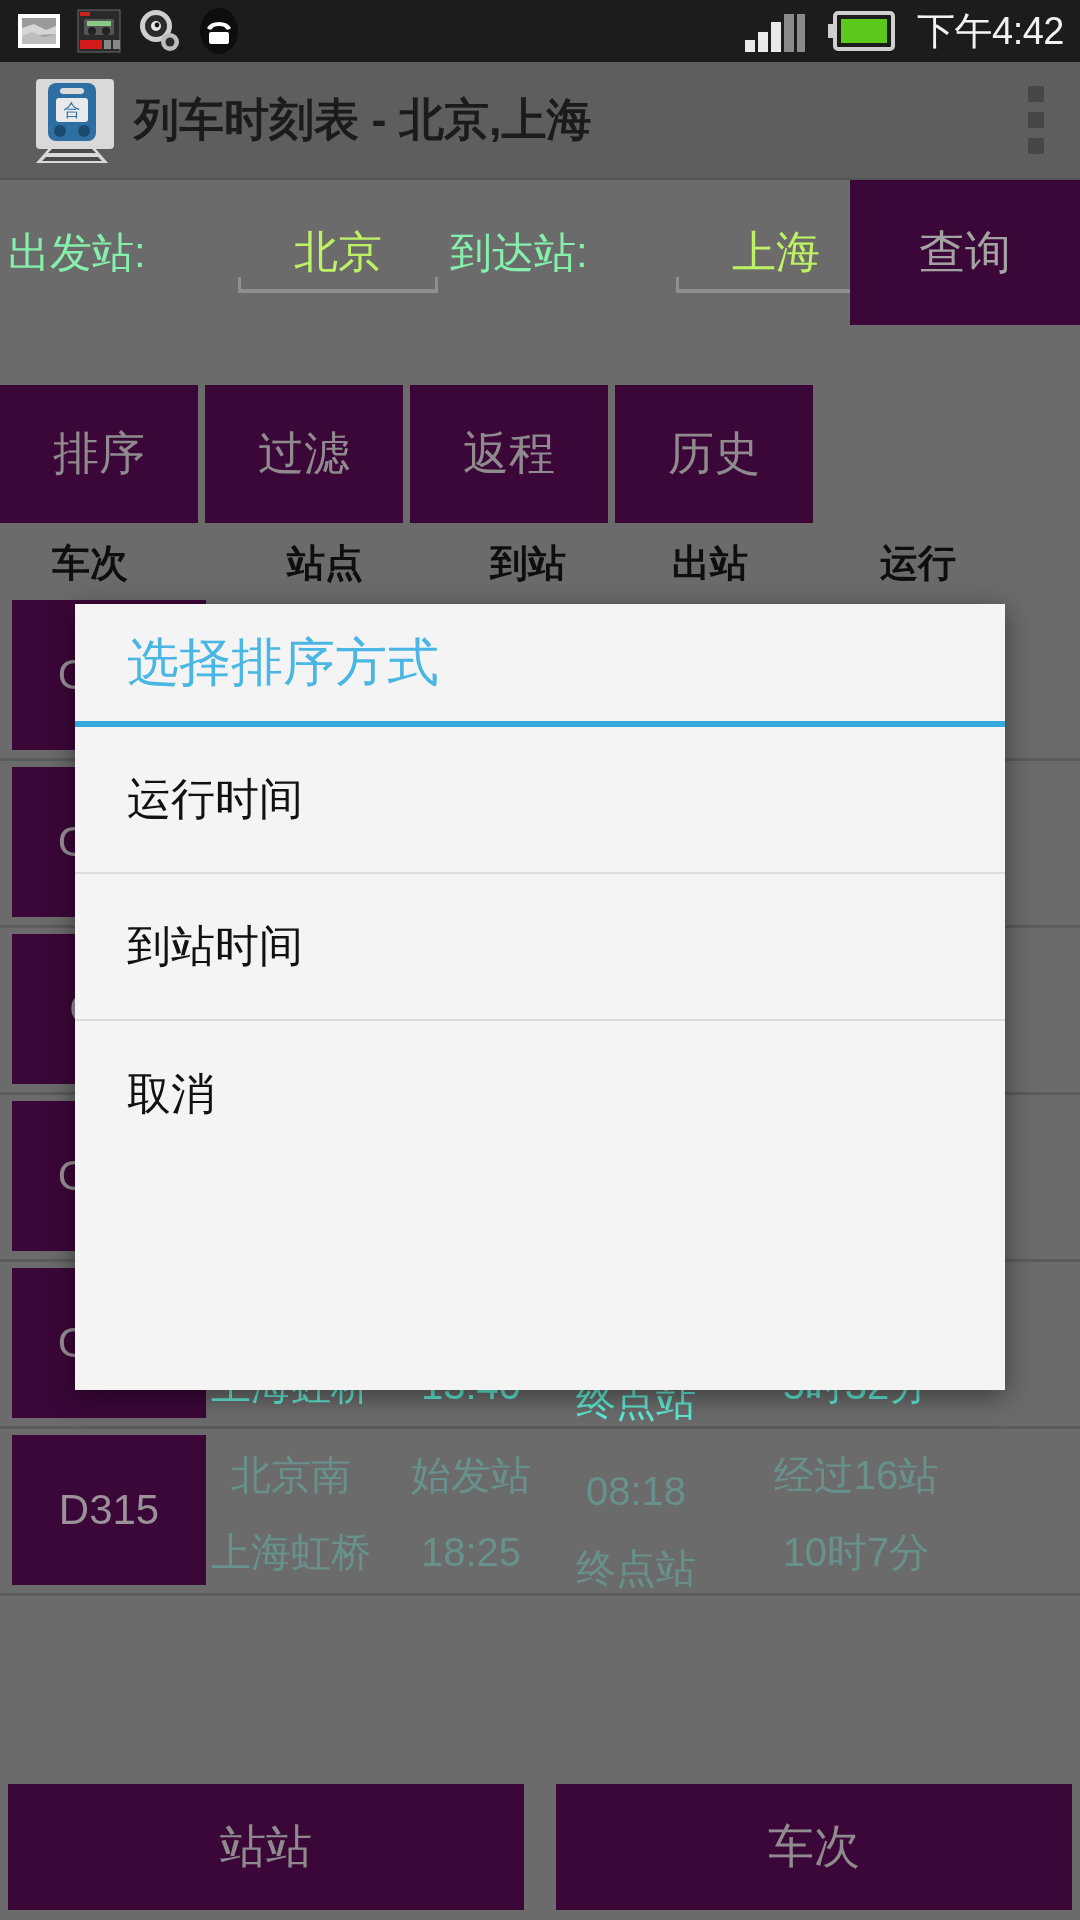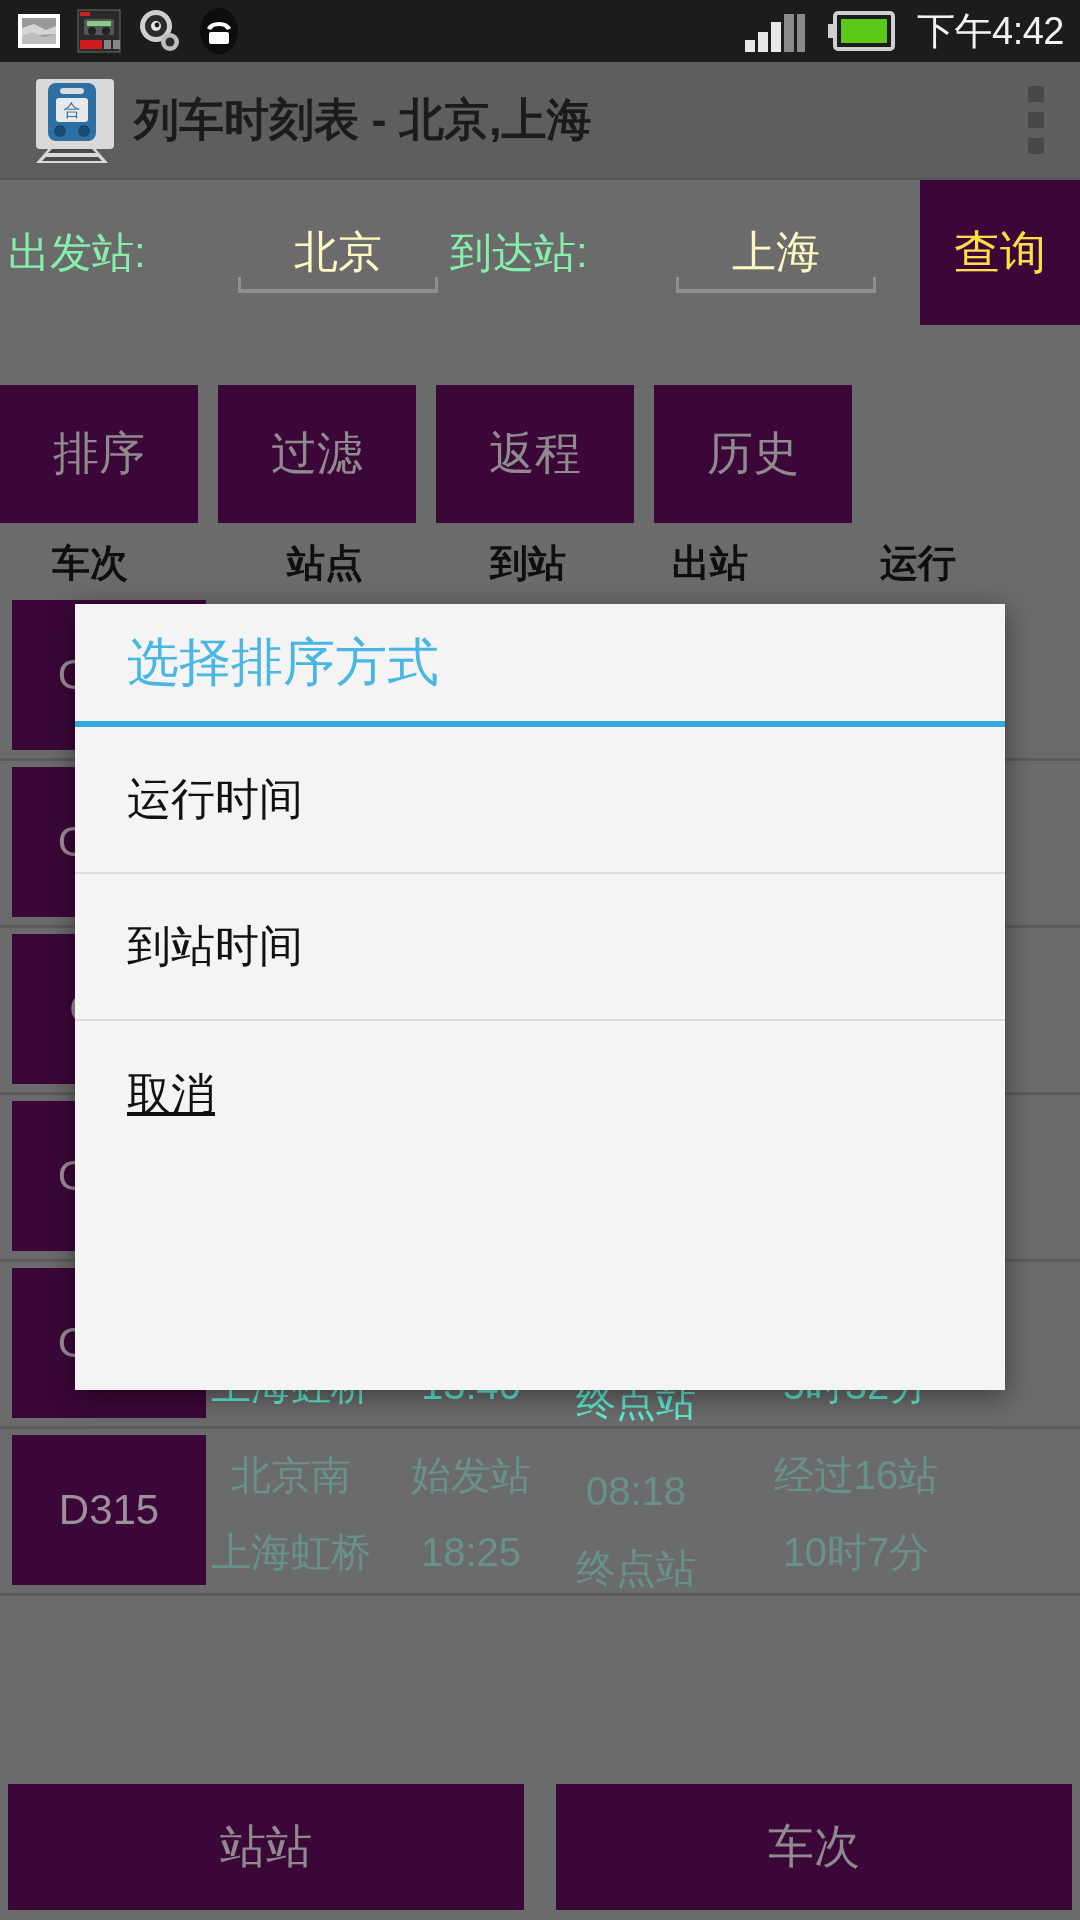--- a/index.html
+++ b/index.html
@@ -57,40 +57,40 @@
     position:absolute; top:50%; transform:translateY(-50%);
     color:#86efac; font-size:42px; white-space:nowrap;
   }
   .q-from-label { left:8px; }
   .q-to-label { left:450px; }
   .q-field {
     position:absolute; top:50%; transform:translateY(-50%);
     height:92px; width:200px;
     display:flex; align-items:center; justify-content:center;
   }
-  .q-field .val { color:#fef9c3; font-size:44px;text-align:center; }
+  .q-field .val { color:#bef264; font-size:44px;text-align:center; }
   .q-field .uwrap {
     position:absolute; left:0; bottom:6px; width:100%; height:16px;
     border-left:3px solid #8f8f8f;
     border-right:3px solid #8f8f8f;
     border-bottom:4px solid #8f8f8f;
   }
   .q-from { left:238px; }
   .q-to { left:676px; }
   .q-search {
-    position:absolute; right:0; top:0; width:160px; height:145px;
+    position:absolute; right:0; top:0; width:230px; height:145px;
     background:#3b0738;
     display:flex; align-items:center; justify-content:center;
-    color:#fde047; font-size:46px;
+    color:#a3a3a3; font-size:46px;
   }
 
   
   .toolrow {
     position:absolute; top:385px; left:0; width:944px; height:138px;
-    display:flex; gap:20px; padding-left:0;text-align:right;
+    display:flex; gap:7px; padding-left:0;text-align:right;
   }
   .toolbtn {
     width:198px; height:138px; background:#3b0738;
     display:flex; align-items:center; justify-content:center;
     color:#8e8a8d; font-size:46px;
   }
 
   
   .thead {
     position:absolute; top:532px; left:0; width:1080px; height:62px;
@@ -160,21 +160,21 @@
     padding-left:52px;
     color:#49b6e4; font-size:52px;
   }
   .dlg-rule { height:6px; background:#35a8dd; }
   .dlg-opt {
     height:147px; display:flex; align-items:center;
     padding-left:52px;
     color:#111; font-size:44px;
     border-bottom:2px solid #dcdcdc;
   }
-  .dlg-opt:last-child { border-bottom:none;text-decoration:underline; }
+  .dlg-opt:last-child { border-bottom:none; }
 </style>
 </head>
 <body>
 
 <div id="screen">
 
   <div class="statusbar">
     <div class="sb-left">
       <svg class="sb-icon" viewBox="0 0 46 50">
         <rect x="2" y="8" width="42" height="34" fill="#fff"></rect>

